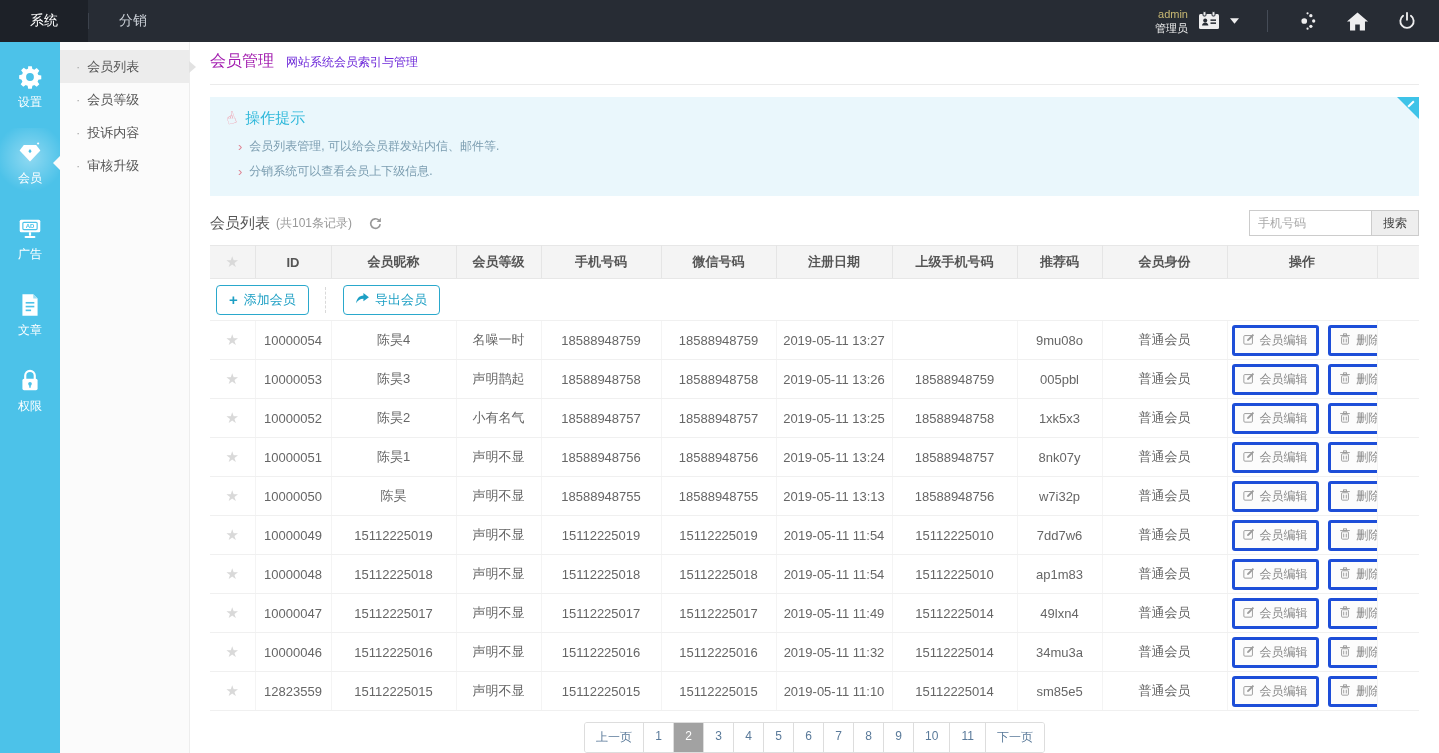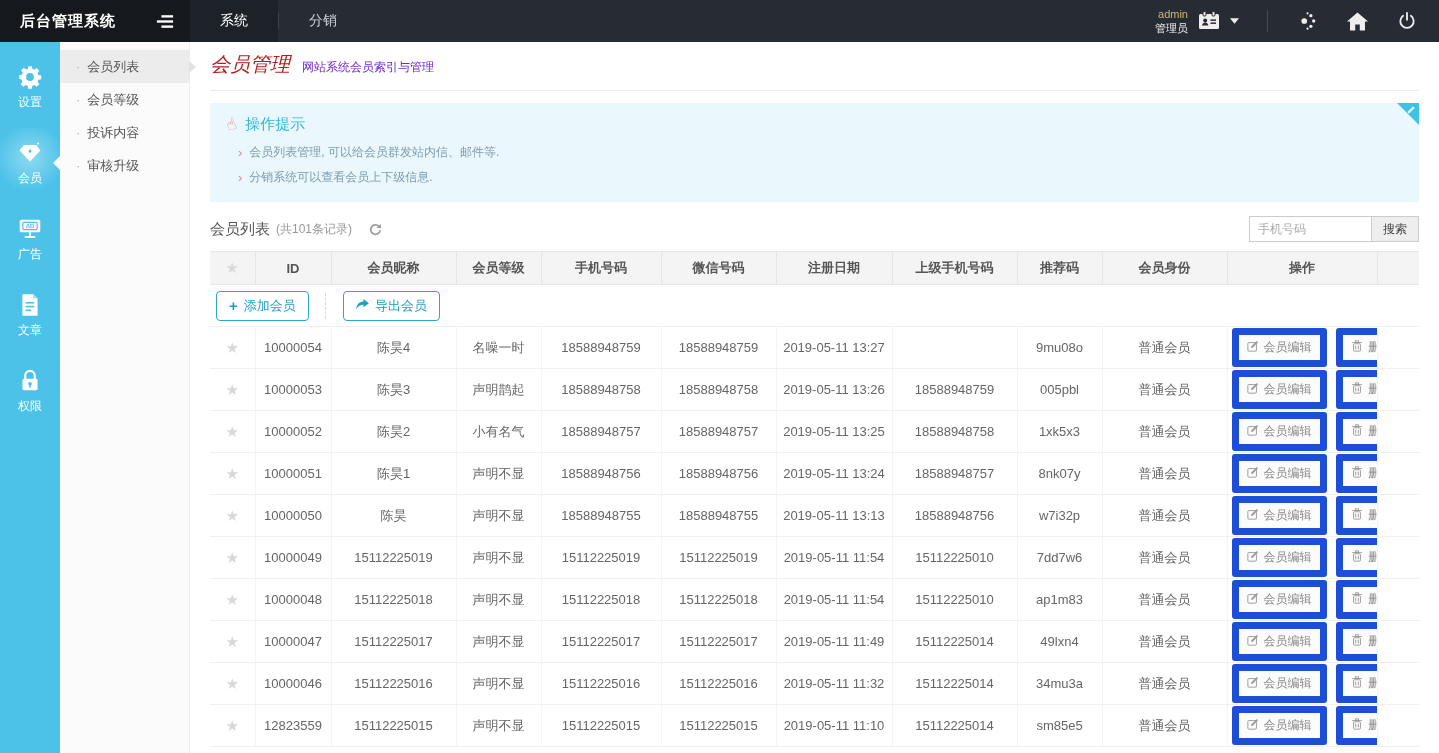--- a/index.html
+++ b/index.html
@@ -46,21 +46,21 @@
     padding-left:16px; font-size:13px; color:#555; cursor:pointer; }
   .submenu-item .dot { color:#aaa; margin-right:7px; font-size:13px; }
   .submenu-item.active { background:#ececec; }
   .submenu-item.active::after { content:""; position:absolute; right:-7px; top:50%; margin-top:-6px;
     border-left:7px solid #e2e2e2; border-top:6px solid transparent; border-bottom:6px solid transparent; z-index:3; }
 
   
   .content { flex:1; background:#fff; padding:0 20px; overflow:hidden; }
   .page-header { padding:9px 0 12px; border-bottom:1px solid #ebebeb;
     display:flex; align-items:baseline; gap:12px; }
-  .page-title { font-size:20px; color:#b91c1c;font-style:italic; }
+  .page-title { font-size:16px; color:#a21caf; }
   .page-subtitle { font-size:12px; color:#6d28d9; }
 
   .tips { position:relative; margin-top:12px; background:#eaf7fc; padding:8px 16px 12px; }
   .tips-title { display:flex; align-items:center; gap:9px; color:#2eb8da;
     font-size:15px; padding:3px 0 5px; }
   .hand-icon { color:#f08a9b; font-size:17px; transform:rotate(-18deg); }
   .tips-line { display:flex; align-items:center; gap:7px; font-size:12px;
     color:#7b9db0; padding:4px 0 4px 12px; }
   .tips-bullet { color:#df8493; font-size:13px; line-height:1; }
   .tips-fold { position:absolute; top:0; right:0; width:0; height:0;
@@ -88,47 +88,35 @@
     border-bottom:1px solid #f0f0f0; border-right:1px solid #f4f4f4; overflow:hidden; white-space:nowrap; }
   tbody td:last-child { border-right:none; }
   tr.toolbar-row td { height:42px; text-align:left; padding-left:6px; border-right:none; }
   .btn-blue { display:inline-flex; align-items:center; gap:6px; color:#1d9fc4;
     border:1px solid #2aa8cc; border-radius:4px; background:#fff; padding:5px 12px;
     font-size:13px; cursor:pointer; font-family:inherit; vertical-align:middle; }
   .btn-plus { font-size:15px; font-weight:bold; line-height:1; }
   .btn-sep { display:inline-block; width:0; height:26px; border-left:1px dashed #d9d9d9;
     margin:0 13px; vertical-align:middle; }
   .star { color:#d9d9d9; font-size:15px; cursor:pointer; }
-  .mini-btn { display:inline-flex; align-items:center; gap:5px; border:7px solid #1d4ed8;
+  .mini-btn { display:inline-flex; align-items:center; gap:5px; border:3px solid #1d4ed8;
     border-radius:3px; background:#fcfcfc; color:#888; font-size:12px; padding:4px 8px;
     cursor:pointer; font-family:inherit; margin:0 3px; }
 
   .pagination { display:flex; justify-content:center; margin-top:11px; }
   .page-group { display:inline-flex; border:1px solid #ddd; border-radius:3px; overflow:hidden; }
   .page-item { min-width:30px; padding:6px 11px; font-size:12px; color:#5a7a9a;
     text-align:center; border-right:1px solid #ddd; cursor:pointer; background:#fff; }
   .page-item:last-child { border-right:none; }
   .page-item.active { background:#a2a2a2; color:#fff; }
 </style>
 </head>
 <body>
 
 <div class="topbar">
-  <div class="logo-area">
-    <span class="logo">后台管理系统</span>
-    <span class="hamburger">
-      <svg viewBox="0 0 20 16" width="18" height="15">
-          <g fill="#fff">
-            <rect x="6" y="1" width="13" height="2.6"></rect>
-            <rect x="1" y="6.7" width="18" height="2.6"></rect>
-            <rect x="6" y="12.4" width="13" height="2.6"></rect>
-          </g>
-        </svg>
-    </span>
-  </div>
   <div class="nav-tabs" id="nav-tabs">
       <div class="tab active">系统</div>
       <div class="tab-sep"></div>
       <div class="tab">分销</div>
     </div>
   <div class="topbar-right">
     <div class="user-block">
       <div class="user-text">
         <div class="user-name">admin</div>
         <div class="user-role">管理员</div>

